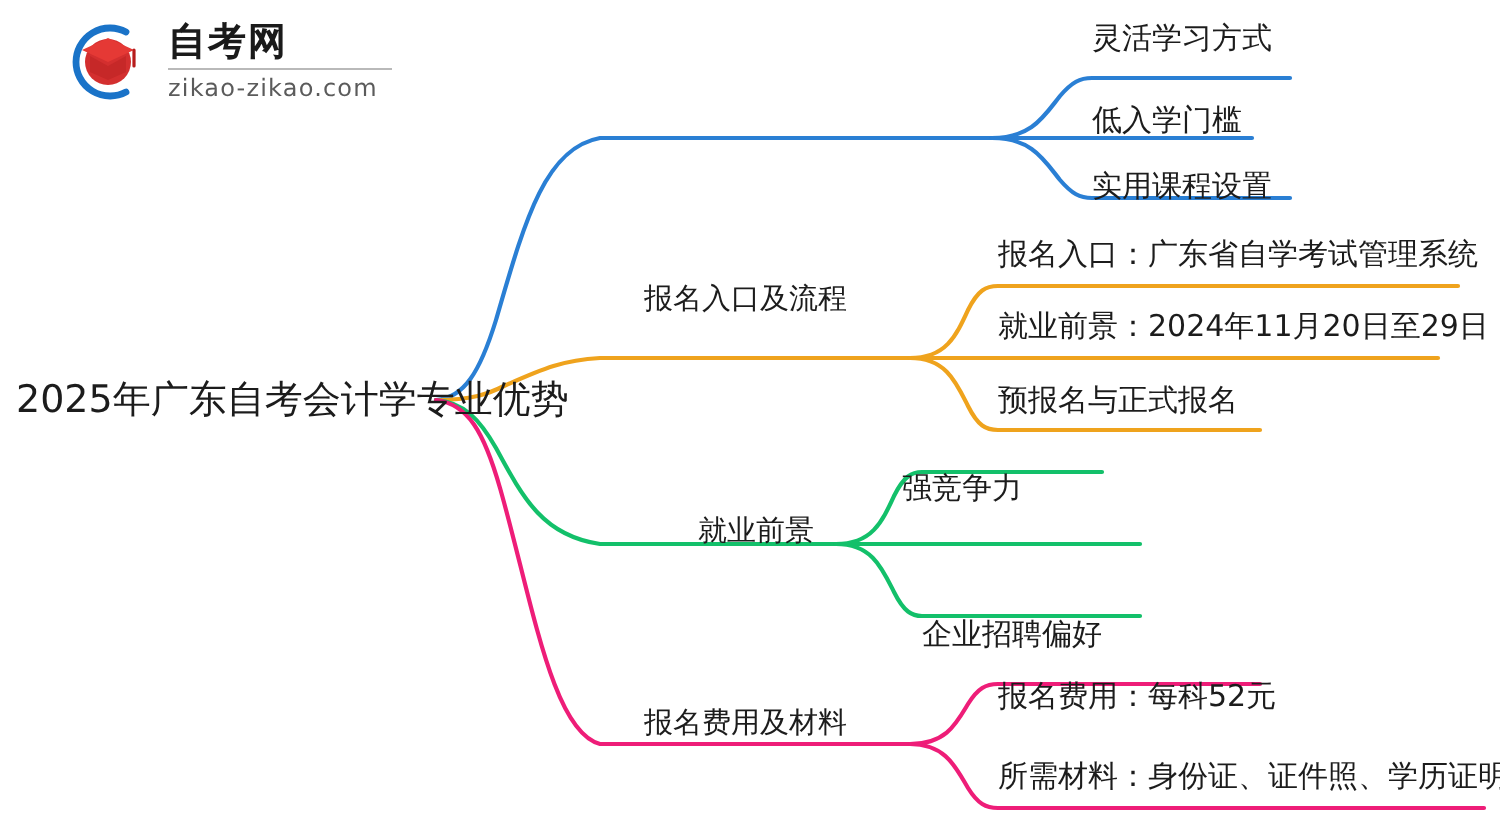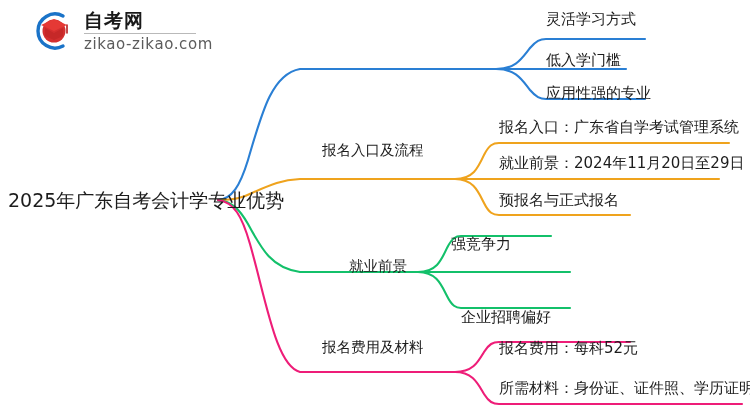--- a/index.html
+++ b/index.html
@@ -57,21 +57,21 @@
   }
   .logo-rule {
     margin-top: 3px;
     height: 1px;
     background: #b9b9b9;
     width: 112px;
   }
   .logo-domain {
     margin-top: 3px;
     font-family: "DejaVu Sans", "Liberation Sans", sans-serif;
-    font-size: 15px;
+    font-size: 12px;
     color: #5b5b5b;
     letter-spacing: 0.6px;
   }
 
   
   .node {
     position: absolute;
     font-family: "DejaVu Sans", "Liberation Sans", sans-serif;
     color: #1c1c1c;
     white-space: nowrap;
@@ -86,21 +86,21 @@
     font-size: 14.5px;
   }
   .node-leaf {
     font-size: 15px;
   }
 
   
   .b0 { left: 322px; top: 47px; }
   .b1 { left: 322px; top: 143px; }
   .b2 { left: 349px; top: 259px; }
-  .b3 { left: 322px; top: 340px; }
+  .b3 { left: 322px; top: 355px; }
 
   
   .l0_0 { left: 546px; top: 11px; }
   .l0_1 { left: 546px; top: 52px; }
   .l0_2 { left: 546px; top: 85px; }
 
   .l1_0 { left: 499px; top: 119px; }
   .l1_1 { left: 499px; top: 155px; }
   .l1_2 { left: 499px; top: 192px; }
 
@@ -160,21 +160,21 @@
   </div>
 
   <div class="node node-root">2025年广东自考会计学专业优势</div>
 
   <div class="node node-branch b1">报名入口及流程</div>
   <div class="node node-branch b2">就业前景</div>
   <div class="node node-branch b3">报名费用及材料</div>
 
   <div class="node node-leaf l0_0">灵活学习方式</div>
   <div class="node node-leaf l0_1">低入学门槛</div>
-  <div class="node node-leaf l0_2">应用性强的专业</div>
+  <div class="node node-leaf l0_2">实用课程设置</div>
 
   <div class="node node-leaf l1_0">报名入口：广东省自学考试管理系统</div>
   <div class="node node-leaf l1_1">就业前景：2024年11月20日至29日</div>
   <div class="node node-leaf l1_2">预报名与正式报名</div>
 
   <div class="node node-leaf l2_0">强竞争力</div>
   <div class="node node-leaf l2_2">企业招聘偏好</div>
 
   <div class="node node-leaf l3_0">报名费用：每科52元</div>
   <div class="node node-leaf l3_1">所需材料：身份证、证件照、学历证明</div>

